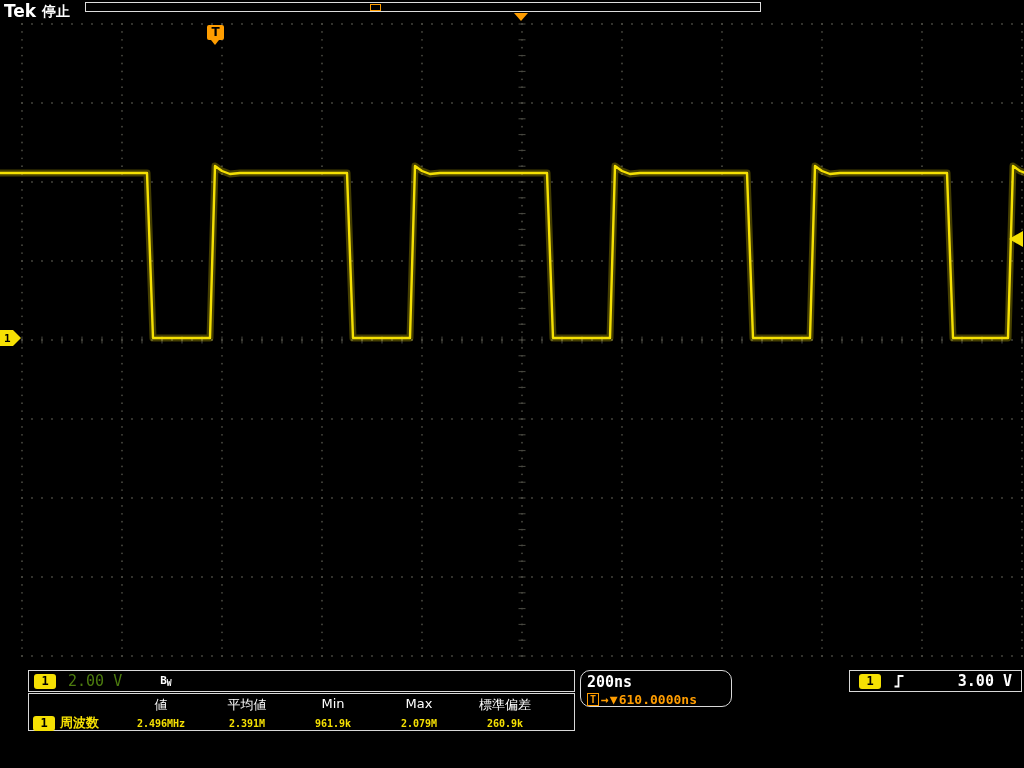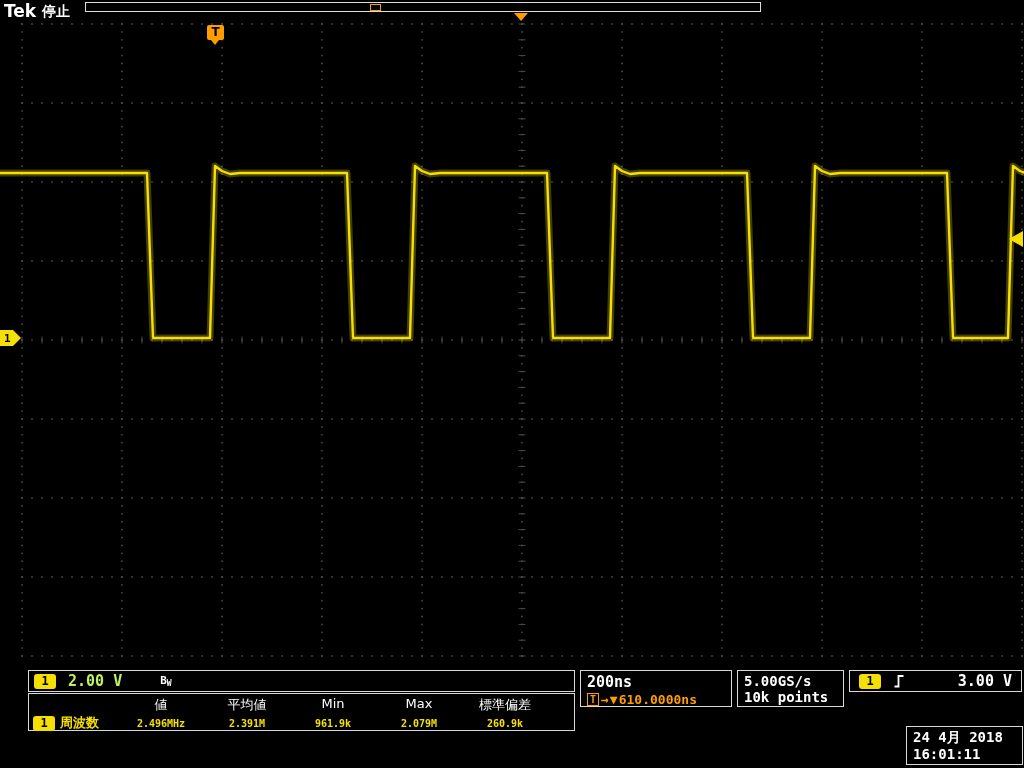--- a/index.html
+++ b/index.html
@@ -17,34 +17,34 @@
   
   #display{position:absolute;left:0;top:22px;width:1024px;height:648px;background:#000;}
   #scope-svg{position:absolute;left:0;top:0;display:block;}
   #trig-flag{position:absolute;top:3px;width:17px;height:15px;background:#ff9d00;border-radius:2px;color:#000;font-size:12px;font-weight:bold;text-align:center;line-height:15px;}
   #trig-flag::after{content:"";position:absolute;left:4px;top:15px;border-left:4px solid transparent;border-right:4px solid transparent;border-top:5px solid #ff9d00;}
 
   
   .box{position:absolute;border:1px solid #d8d8d8;background:#000;box-sizing:border-box;color:#fff;}
   .badge{background:#f5e003;color:#000;font-weight:bold;font-size:12px;min-width:20px;height:15px;border-radius:3px;display:inline-flex;align-items:center;justify-content:center;font-family:"DejaVu Sans Mono","Liberation Mono",monospace;flex:none;padding:0 1px;}
   #ch-box{left:28px;top:670px;width:547px;height:22px;display:flex;align-items:center;gap:12px;padding:0 5px;}
-  #ch-scale{color:#bef264;font-weight:bold;font-size:15px;}
+  #ch-scale{color:#4d7c0f;font-weight:normal;font-size:15px;}
   #bw-ind{color:#fff;font-size:11px;font-weight:bold;margin-left:26px;}
   #bw-ind .sub{font-size:8px;vertical-align:-2px;}
 
   #meas-box{left:28px;top:693px;width:547px;height:38px;}
   .meas-header{display:flex;margin-top:2px;color:#fff;font-size:13px;}
   .meas-header span{display:inline-block;}
   .meas-header .c0{width:89px;}
   .meas-header .c{width:86px;text-align:center;}
   .meas-row{display:flex;align-items:center;margin-top:0;}
   .meas-label{width:89px;display:flex;align-items:center;gap:5px;padding-left:4px;box-sizing:border-box;color:#f5e003;font-size:13px;font-weight:bold;}
   .mv{width:86px;text-align:center;color:#f5e003;font-size:10px;font-weight:bold;}
 
-  #tb-box{left:580px;top:670px;width:152px;height:37px;padding:2px 6px;}
+  #tb-box{left:580px;top:670px;width:152px;height:37px;padding:2px 6px;border-radius:10px;}
   #tb-scale{font-size:15px;font-weight:bold;}
   #tb-delay{color:#ff9d00;font-size:13px;font-weight:bold;display:flex;align-items:center;gap:1px;margin-top:1px;}
   #tb-delay .t-ic{border:1px solid #ff9d00;font-size:10px;line-height:11px;padding:0 2px;margin-right:1px;}
 
   #acq-box{left:737px;top:670px;width:107px;height:37px;padding:2px 6px;font-size:14px;font-weight:bold;line-height:16px;}
 
   #trig-box{left:849px;top:670px;width:173px;height:22px;display:flex;align-items:center;gap:12px;padding:0 9px;}
   #trig-level{margin-left:auto;font-size:15px;font-weight:bold;}
 
   #date-box{left:906px;top:726px;width:117px;height:39px;padding:2px 6px;font-size:14px;font-weight:bold;line-height:17px;}
@@ -1999,31 +1999,23 @@
   <div id="tb-box" class="box mono">
     <div id="tb-scale">200ns</div>
     <div id="tb-delay">
       <span class="t-ic">T</span>
       <span>→</span>
       <span>▼</span>
       <span>610.0000ns</span>
     </div>
   </div>
 
-  <div id="acq-box" class="box mono">
-    <div>5.00GS/s</div>
-    <div>10k points</div>
-  </div>
 
   <div id="trig-box" class="box mono">
     <span class="badge">1</span>
     <svg width="12" height="16">
         <path d="M1.5 13.5 H5.5 V3 H10.5" fill="none" stroke="#fff" stroke-width="1.8"></path>
       </svg>
     <span id="trig-level">3.00 V</span>
   </div>
 
-  <div id="date-box" class="box mono">
-    <div>24 4月 2018</div>
-    <div>16:01:11</div>
-  </div>
 
 </div>
 
 </body></html>

